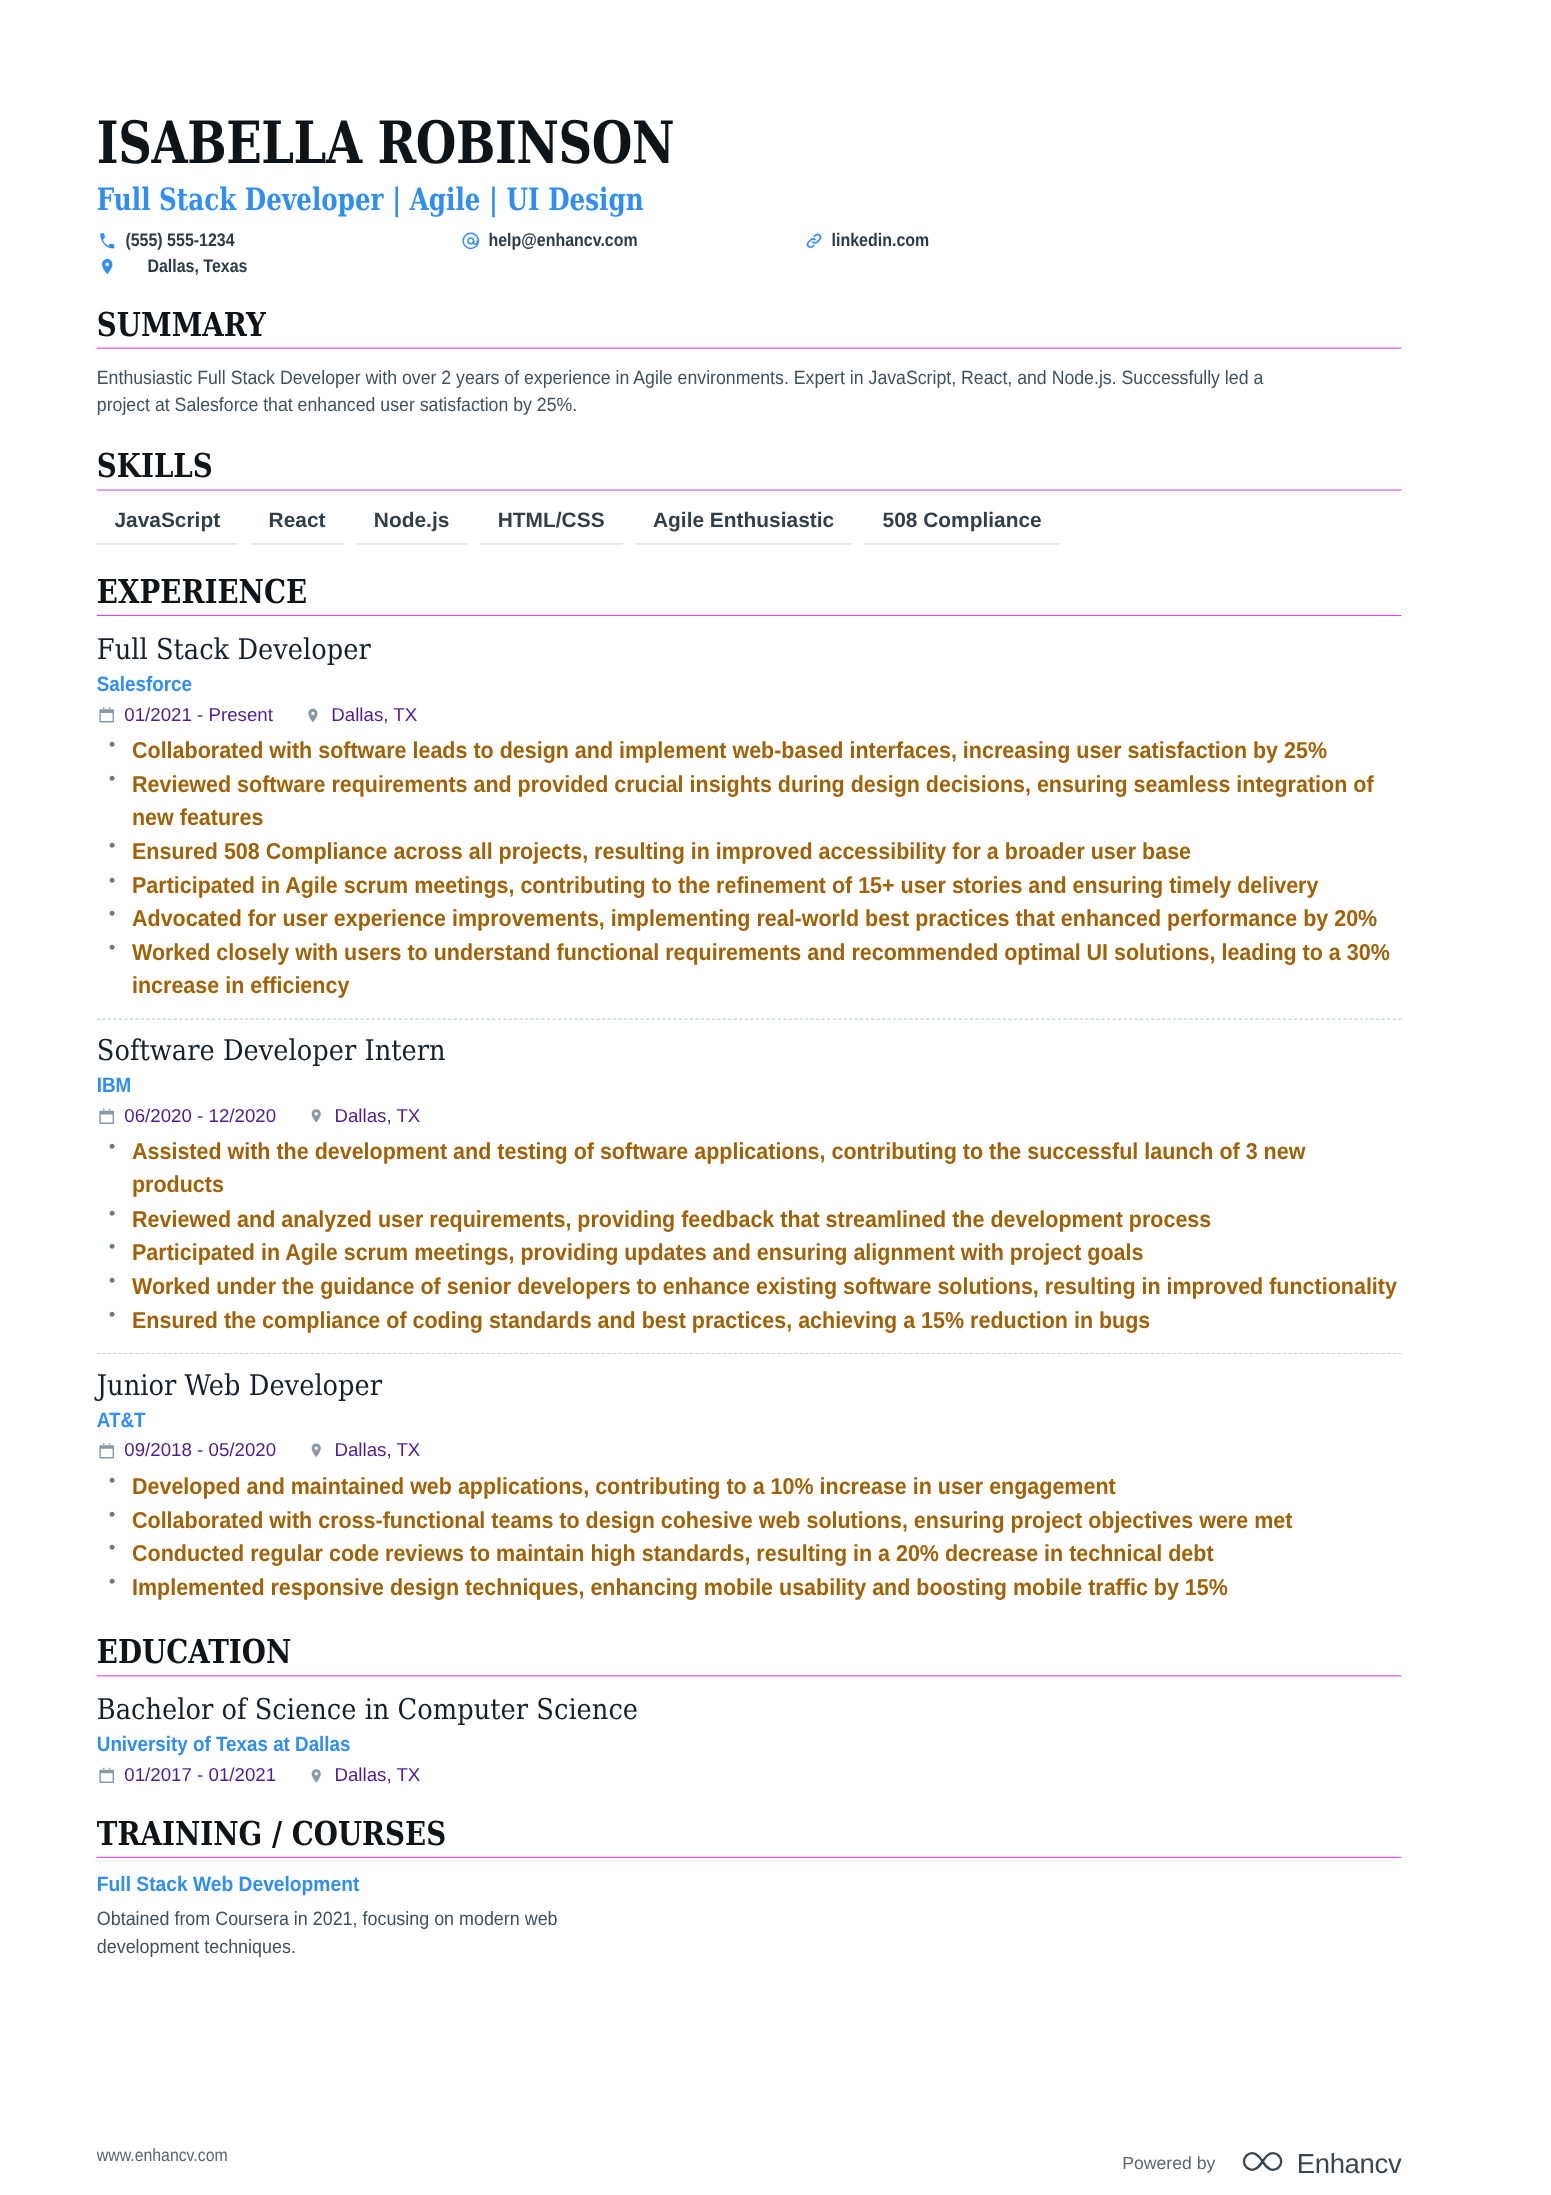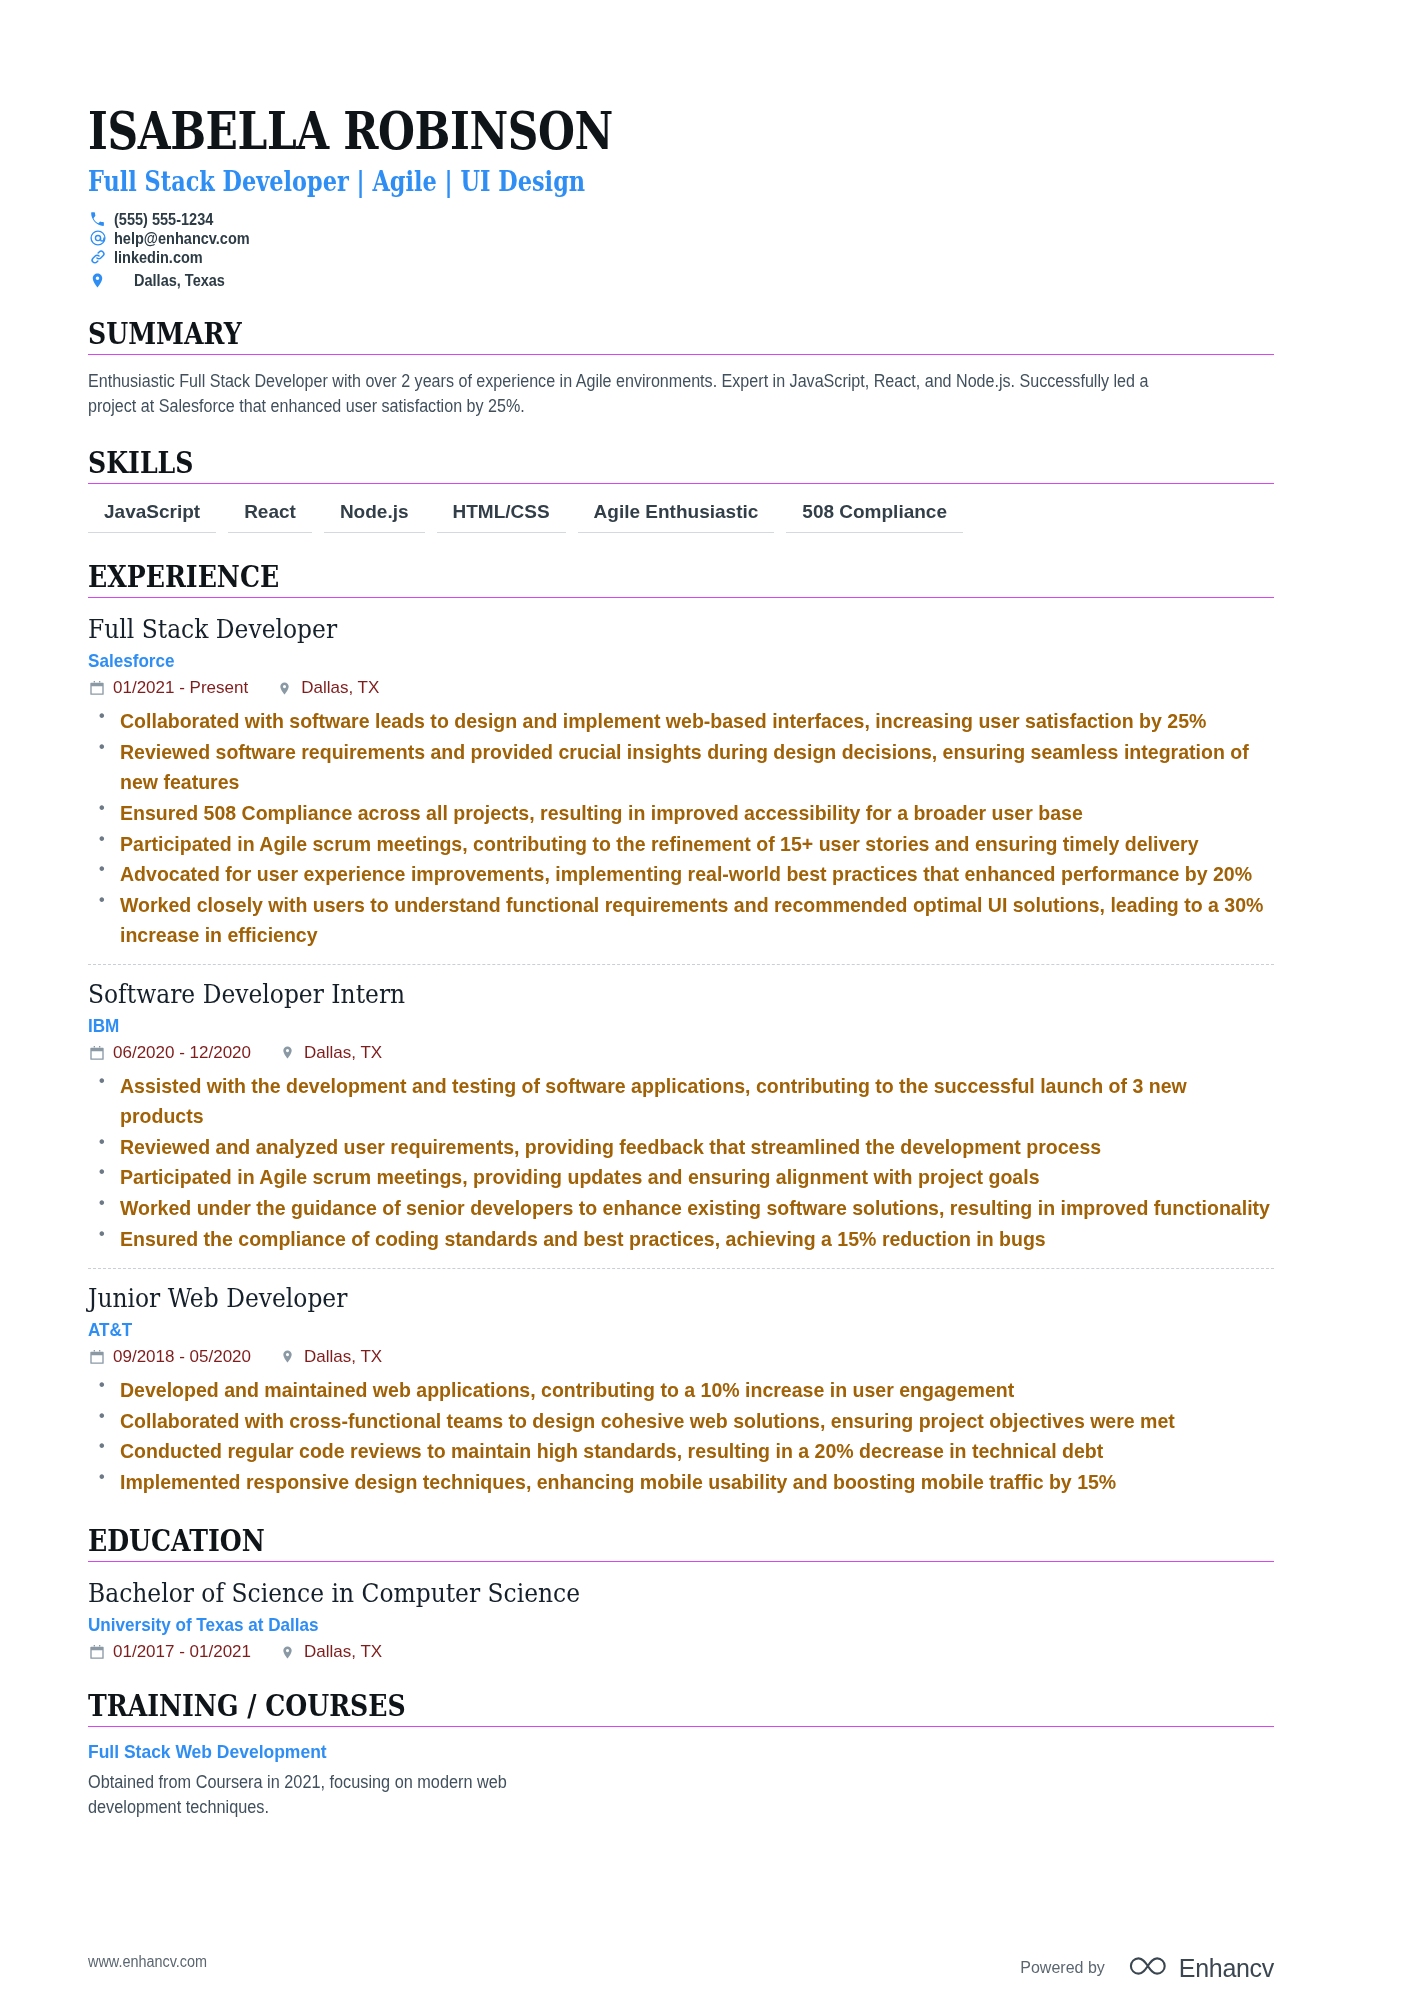--- a/index.html
+++ b/index.html
@@ -48,21 +48,20 @@
     white-space: nowrap;
   }
   .contact-grid {
     display: block;
     margin-top: 2px;
   }
   .contact-row {
     display: flex;
     align-items: flex-start;
     margin-bottom: 4px;
-    flex-direction: column;
   }
   .contact-item {
     display: flex;
     align-items: center;
     font-size: 16.5px;
     font-weight: bold;
     color: #2d3b45;
     white-space: nowrap;
   }
   .contact-item .ctxt {
@@ -160,21 +159,21 @@
   }
   .meta-row {
     display: flex;
     align-items: center;
     margin-bottom: 8px;
   }
   .meta-item {
     display: flex;
     align-items: center;
     font-size: 17px;
-    color: #7f1d1d;
+    color: #4c1d95;
     margin-right: 28px;
     white-space: nowrap;
   }
   .micon {
     display: inline-flex;
     align-items: center;
     justify-content: center;
     width: 17px;
     height: 17px;
     margin-right: 8px;

